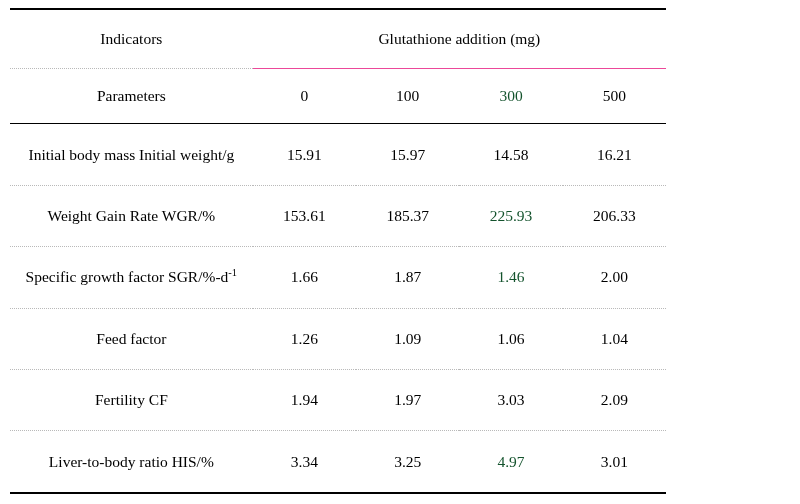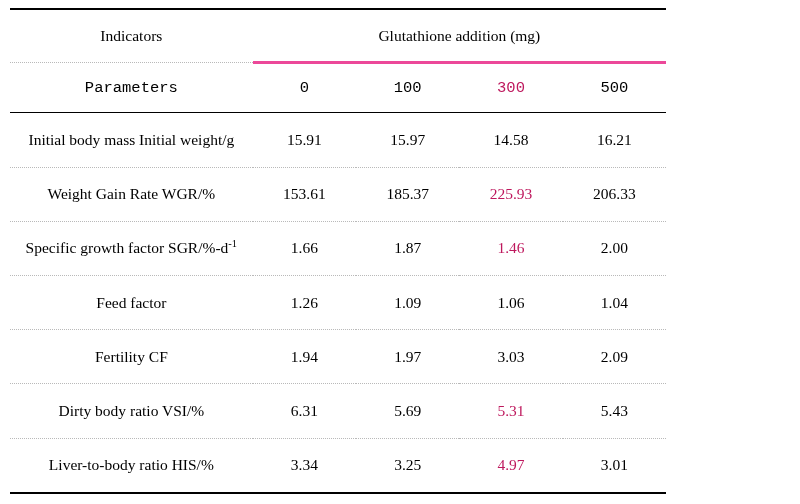--- a/index.html
+++ b/index.html
@@ -42,38 +42,38 @@
   td.label-cell {
     text-align: left;
     padding-left: 8px;
   }
   
   tr.top-rule td {
     border-top: 2px solid #000000;
   }
   
   tr.head-group td.group-title {
-    border-bottom: 3px solid #ec4899;
+    border-bottom: 1px solid #ec4899;
   }
   tr.head-group td.label-cell {
     border-bottom: 1px dotted #b9b9b9;
   }
   
   tr.head-params td {
     border-bottom: 1.6px solid #000000;
   }
   
   tr.last-row td {
     border-bottom: 2px solid #000000;
   }
   tr.body-row td { height: 42px; }
   tr.head-group td { height: 40px; }
-  tr.head-params td { height: 38px; font-family: Liberation Mono, monospace; }
+  tr.head-params td { height: 38px; }
 
-  .hl { color: #be185d; }
+  .hl { color: #14532d; }
   sup {
     font-size: 0.68em;
     vertical-align: super;
     line-height: 0;
   }
 </style>
 </head>
 <body>
 
 <div class="table-wrap">
@@ -125,27 +125,20 @@
         <td>1.06</td>
         <td>1.04</td>
       </tr>
       <tr class="body-row">
         <td class="label-cell"><span>Fertility CF</span><sup></sup></td>
         <td>1.94</td>
         <td>1.97</td>
         <td>3.03</td>
         <td>2.09</td>
       </tr>
-      <tr class="body-row">
-        <td class="label-cell"><span>Dirty body ratio VSI/%</span><sup></sup></td>
-        <td>6.31</td>
-        <td>5.69</td>
-        <td class="hl">5.31</td>
-        <td>5.43</td>
-      </tr>
       <tr class="body-row last-row">
         <td class="label-cell"><span>Liver-to-body ratio HIS/%</span><sup></sup></td>
         <td>3.34</td>
         <td>3.25</td>
         <td class="hl">4.97</td>
         <td>3.01</td>
       </tr>
     </tbody>
   </table>
 </div>

